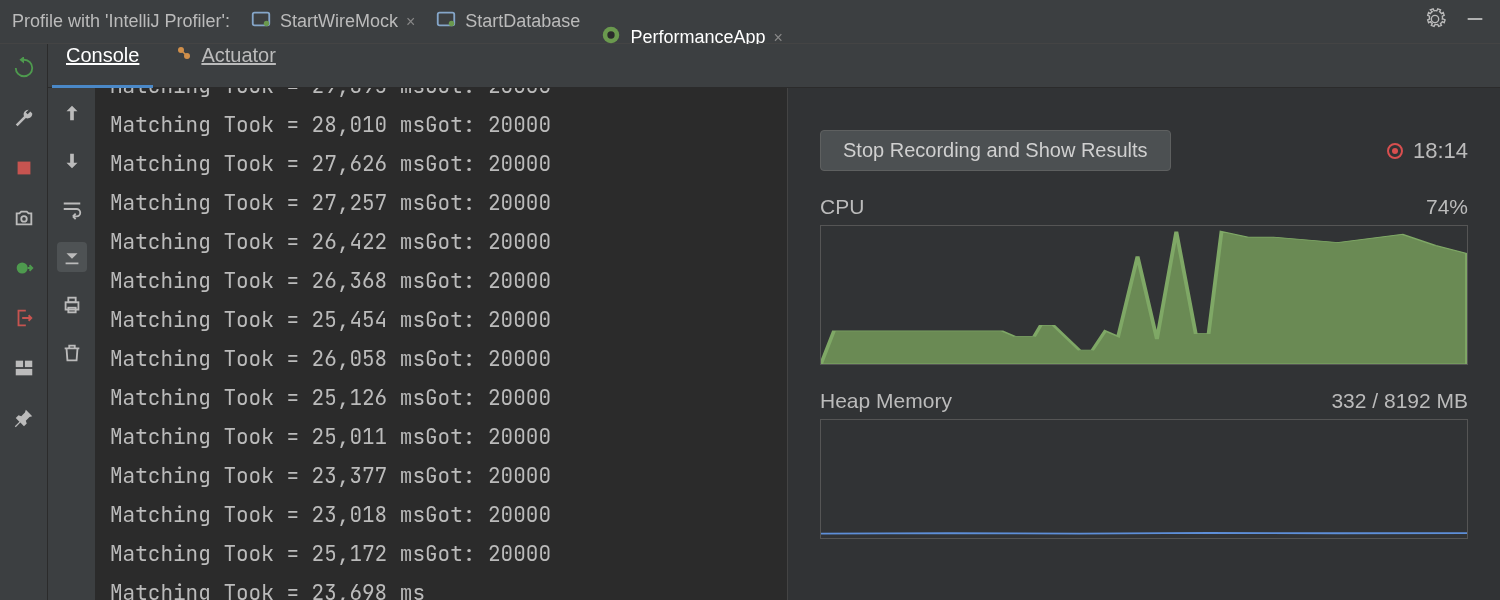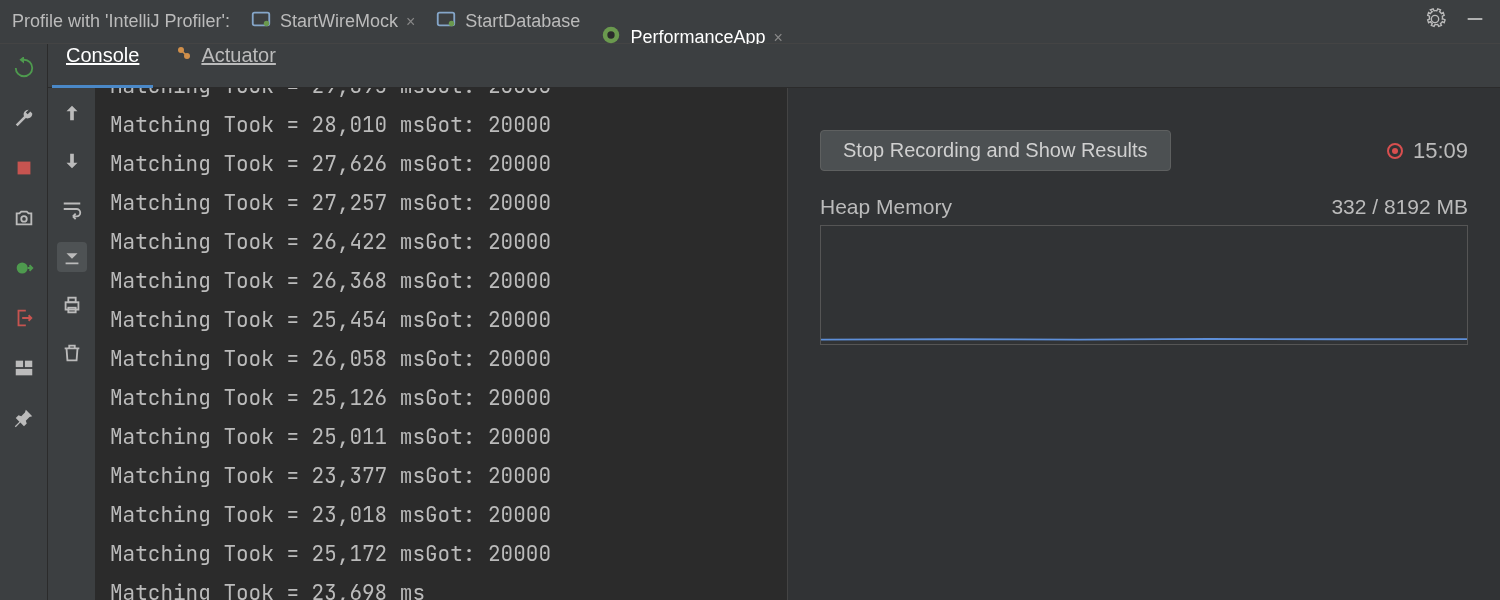--- a/index.html
+++ b/index.html
@@ -300,24 +300,35 @@
       </div>
     </div>
     <div class="console-text" id="console-text"><div class="line">Matching Took = 29,895 msGot: 20000</div><div class="line">Matching Took = 28,010 msGot: 20000</div><div class="line">Matching Took = 27,626 msGot: 20000</div><div class="line">Matching Took = 27,257 msGot: 20000</div><div class="line">Matching Took = 26,422 msGot: 20000</div><div class="line">Matching Took = 26,368 msGot: 20000</div><div class="line">Matching Took = 25,454 msGot: 20000</div><div class="line">Matching Took = 26,058 msGot: 20000</div><div class="line">Matching Took = 25,126 msGot: 20000</div><div class="line">Matching Took = 25,011 msGot: 20000</div><div class="line">Matching Took = 23,377 msGot: 20000</div><div class="line">Matching Took = 23,018 msGot: 20000</div><div class="line">Matching Took = 25,172 msGot: 20000</div><div class="line">Matching Took = 23,698 ms</div></div>
   </div>
 
   <div class="profiler-pane">
     <div class="profiler-row">
       <button class="stop-btn">Stop Recording and Show Results</button>
       <div class="rec-time">
         <span class="rec-dot"></span>
-        <span>15:09</span>
+        <span>18:14</span>
       </div>
     </div>
 
+    <div>
+      <div class="metric-label-row">
+        <span>CPU</span>
+        <span>74%</span>
+      </div>
+      <div class="chart-box" style="margin-top:6px;">
+        <svg id="cpu-svg" viewBox="0 0 100 100" preserveAspectRatio="none">
+            <path d="M 0 100 L 0 100 L 2 76 L 10 76 L 28 76 L 30 80 L 33 80 L 34 72 L 36 72 L 40 90 L 42 90 L 44 76 L 46 80 L 49 22 L 52 82 L 55 4 L 58 78 L 60 78 L 62 4 L 66 8 L 70 8 L 80 12 L 90 6 L 95 14 L 100 20 L 100 100 Z" fill="#6a8a54" stroke="#7fa866" stroke-width="0.6"></path>
+          </svg>
+      </div>
+    </div>
 
     <div>
       <div class="metric-label-row">
         <span>Heap Memory</span>
         <span>332 / 8192 MB</span>
       </div>
       <div class="chart-box heap-chart" style="margin-top:6px;">
         <svg id="heap-svg" viewBox="0 0 100 100" preserveAspectRatio="none">
             <path d="M 0 96.337890625 L 20 95.849609375 L 40 96.2158203125 L 60 95.7275390625 L 80 95.9716796875 L 100 95.947265625 " fill="none" stroke="#5e8fd8" stroke-width="1.5"></path>
           </svg>

